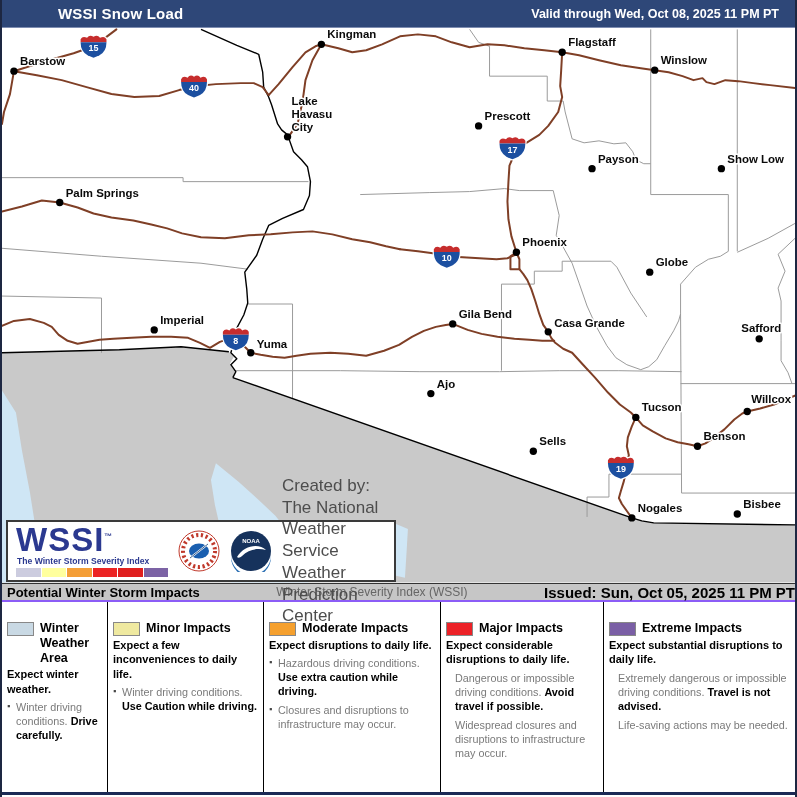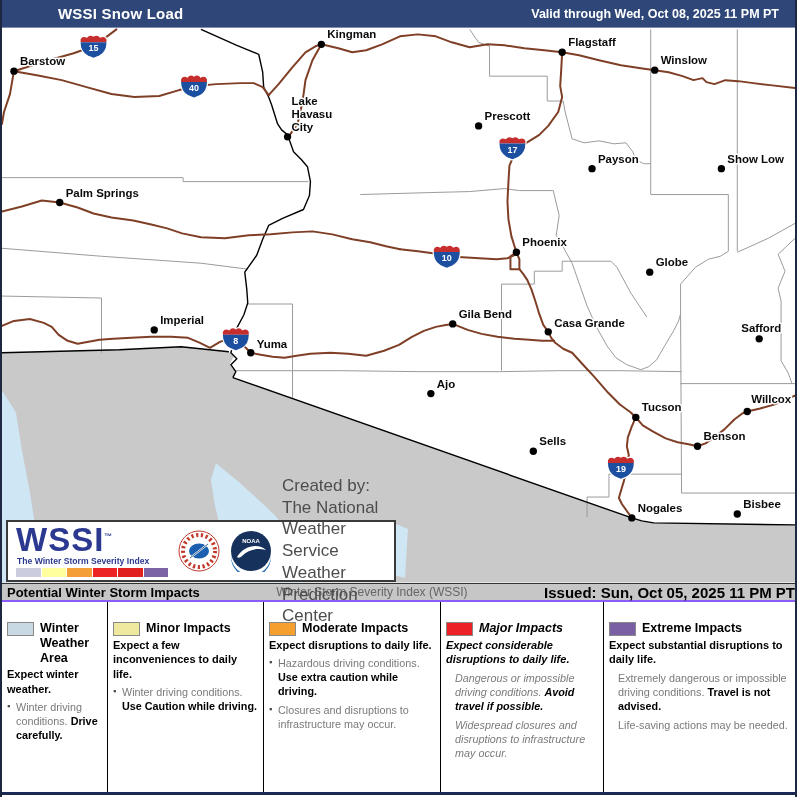--- a/index.html
+++ b/index.html
@@ -276,21 +276,21 @@
         <div class="lintro">Expect disruptions to daily life.</div>
         <div class="lpara">
           <span class="bullet">▪</span>
           <span class="ptext">Hazardous driving conditions. <b>Use extra caution while driving.</b></span>
         </div>
         <div class="lpara">
           <span class="bullet">▪</span>
           <span class="ptext">Closures and disruptions to infrastructure may occur.</span>
         </div>
       </div>
-      <div class="lcol" style="flex: 0 0 163px; font-style: italic;">
+      <div class="lcol" style="flex: 0 0 163px;">
         <div class="lhead">
           <span class="swatch" style="background: rgb(236, 33, 39);"></span>
           <span class="ltitle">Major Impacts</span>
         </div>
         <div class="lintro">Expect considerable disruptions to daily life.</div>
         <div class="lpara">
           <span class="bullet"></span>
           <span class="ptext">Dangerous or impossible driving conditions. <b>Avoid travel if possible.</b></span>
         </div>
         <div class="lpara">

